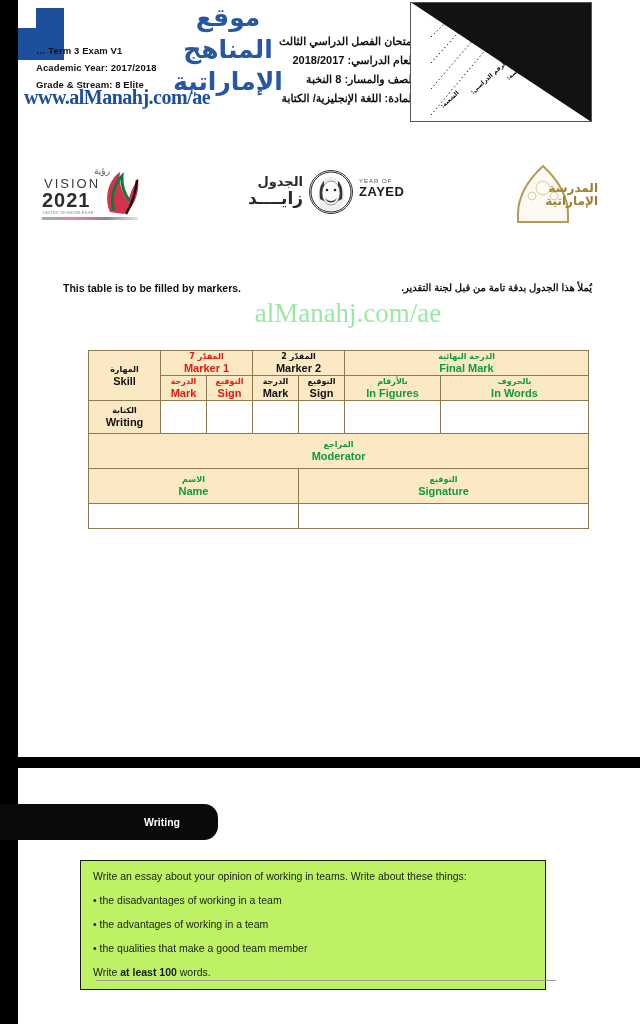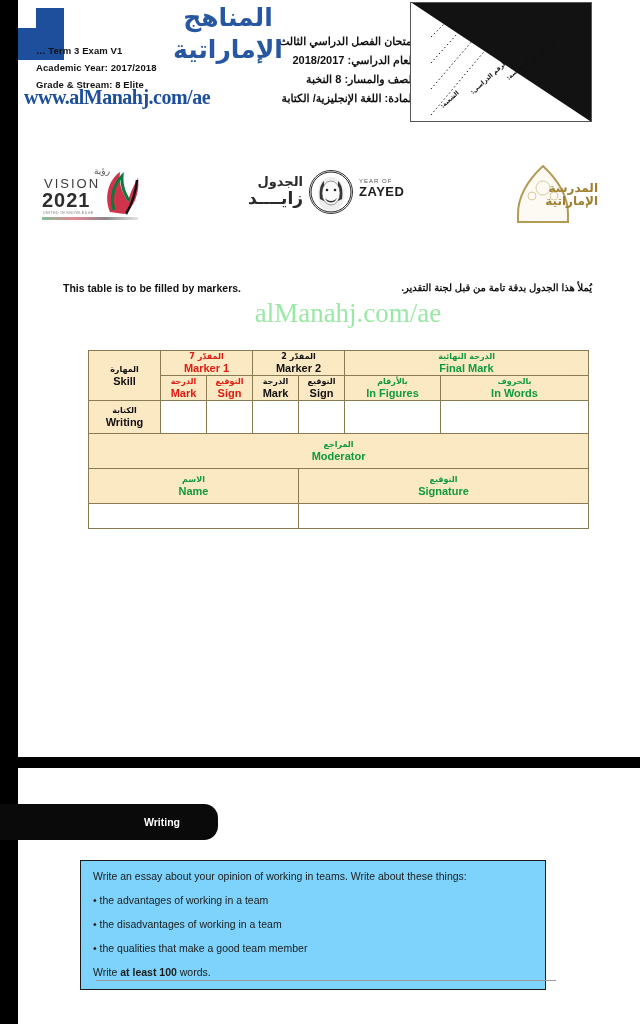--- a/index.html
+++ b/index.html
@@ -134,21 +134,21 @@
   
   .wbanner{
     position:absolute;left:-18px;top:36px;width:218px;height:36px;
     background:#0a0a0a;border-radius:0 14px 14px 0;
     color:#fff;font-size:10.5px;font-weight:bold;
     display:flex;align-items:center;justify-content:flex-end;
     padding-right:38px;box-sizing:border-box;
   }
   .pbox{
     position:absolute;left:62px;top:92px;width:466px;
-    border:1px solid #1a1a1a;background:#7dd3fc;
+    border:1px solid #1a1a1a;background:#bef264;
     padding:9px 12px 10px;box-sizing:border-box;
     font-size:10.5px;color:#1b1b1b;line-height:13px;
   }
   .pbox .ln{margin:0 0 11px;}
   .pbox .ln:last-child{margin-bottom:0;}
   .pbox b{font-weight:bold;}
   .wline{
     position:absolute;left:78px;top:212px;width:460px;height:1px;background:#9a9a9a;
   }
 </style>
@@ -168,20 +168,21 @@
     </div>
 
     <div class="ar-lines">
       <div>امتحان الفصل الدراسي الثالث</div>
       <div>العام الدراسي: 2018/2017</div>
       <div>الصف والمسار: 8 النخبة</div>
       <div>المادة: اللغة الإنجليزية/ الكتابة</div>
     </div>
 
     <div class="wm-ar">
+      <div>موقع</div>
       <div>المناهج الإماراتية</div>
     </div>
     <div class="wm-url">www.alManahj.com/ae</div>
 
     <div class="cornerbox">
       <svg width="180" height="118">
         <line x1="20" y1="112" x2="112" y2="2" stroke="#222" stroke-width="1" stroke-dasharray="1.5,2.5"></line>
         <line x1="20" y1="86" x2="92" y2="2" stroke="#222" stroke-width="1" stroke-dasharray="1.5,2.5"></line>
         <line x1="20" y1="60" x2="72" y2="2" stroke="#222" stroke-width="1" stroke-dasharray="1.5,2.5"></line>
         <line x1="20" y1="34" x2="52" y2="2" stroke="#222" stroke-width="1" stroke-dasharray="1.5,2.5"></line>
@@ -342,20 +343,20 @@
 </div>
 
 <div id="page2">
 
   <div class="wbanner">
     <span>Writing</span>
   </div>
 
   <div class="pbox">
     <p class="ln">Write an essay about your opinion of working in teams. Write about these things:</p>
+    <p class="ln">• the disadvantages of working in a team</p>
     <p class="ln">• the advantages of working in a team</p>
-    <p class="ln">• the disadvantages of working in a team</p>
     <p class="ln">• the qualities that make a good team member</p>
     <p class="ln"><span>Write </span><b>at least 100</b><span> words.</span></p>
   </div>
 
   <div class="wline"></div>
 </div>
 
 </body></html>

